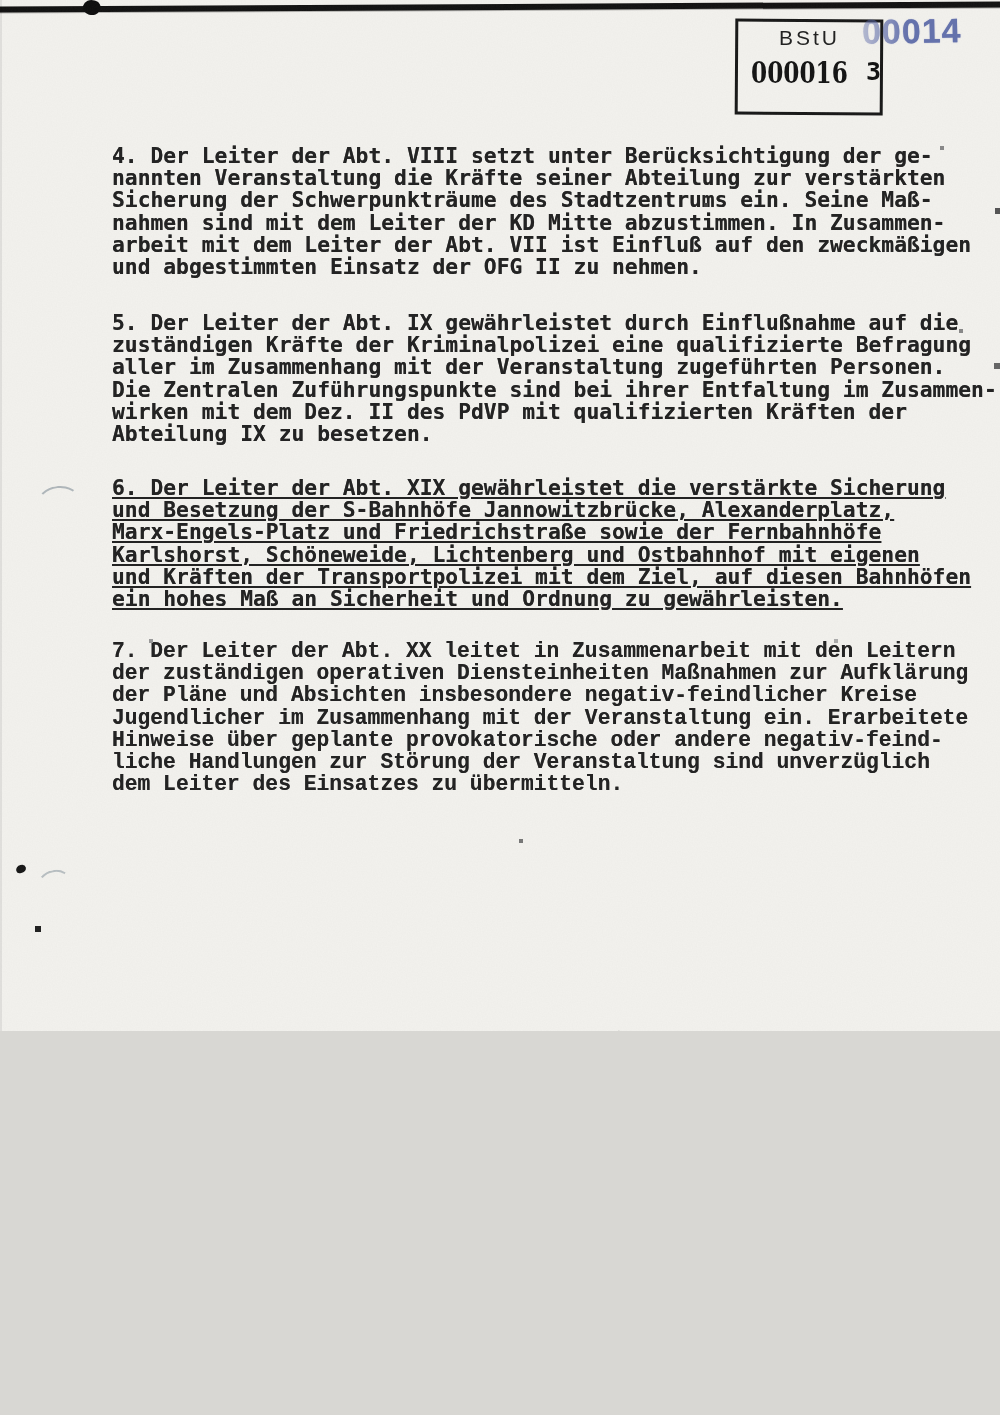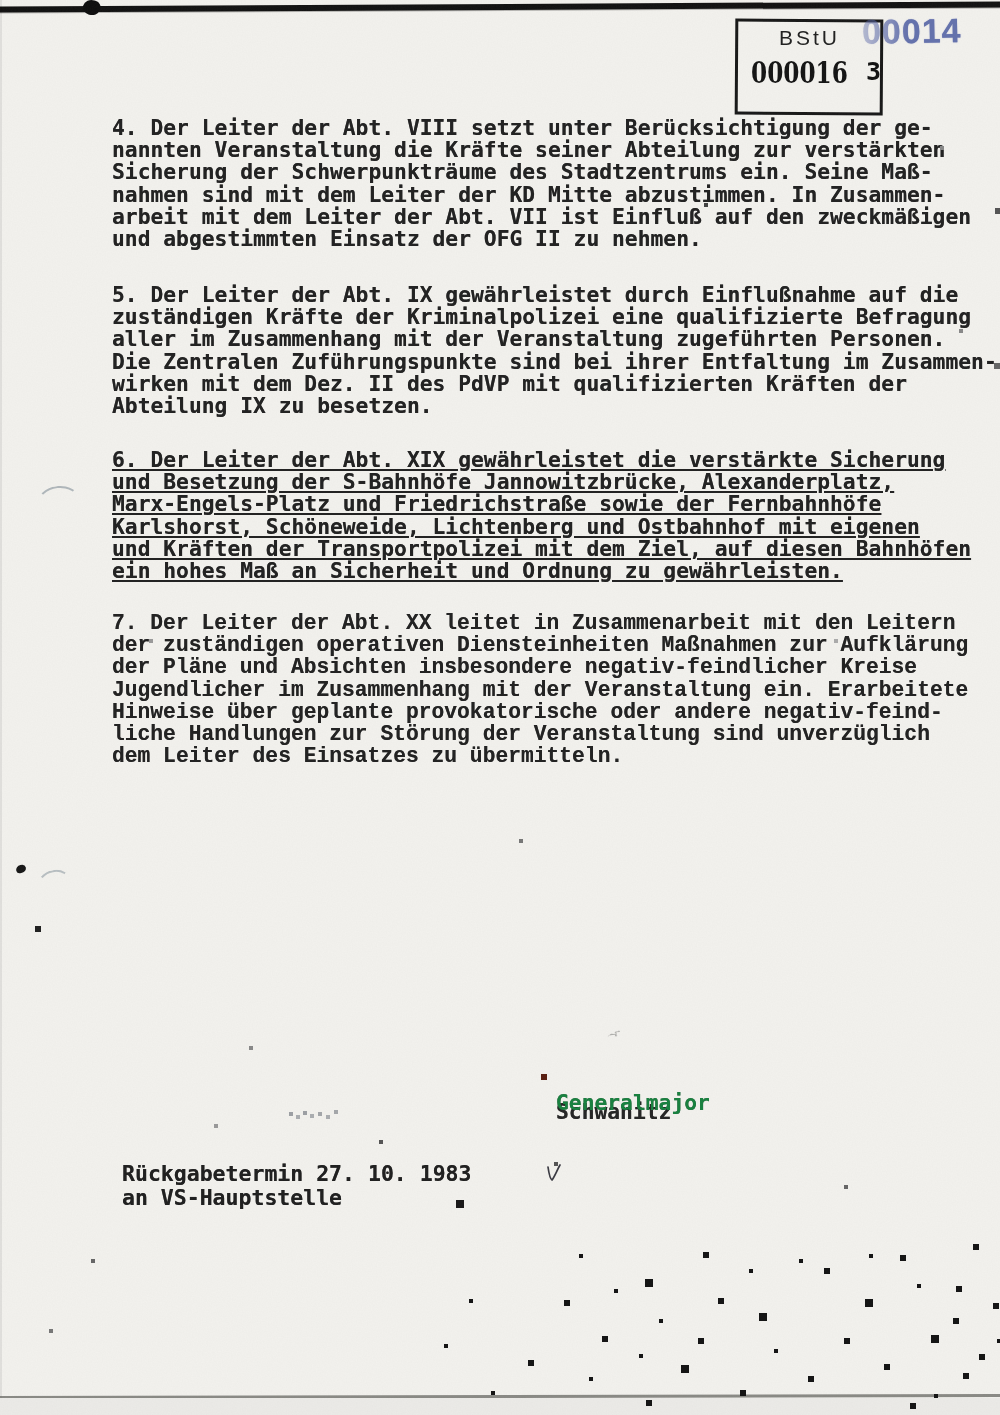--- a/index.html
+++ b/index.html
@@ -1,16 +1,16 @@
 <!DOCTYPE html>
 <html><head>
 <meta charset="utf-8">
 <style>
   html,body{margin:0;padding:0;background:#d8d7d3;}
-  .page{position:relative;width:1000px;height:1415px;background:#f3f2ee;overflow:hidden;
+  .page{position:relative;width:1000px;height:1031px;background:#f3f2ee;overflow:hidden;
         font-family:"DejaVu Sans Mono",monospace;}
   
   .scan-edge-top{position:absolute;top:4px;left:-6px;width:1014px;height:6px;background:#101010;
         transform:rotate(-0.3deg);border-radius:2px;box-shadow:0 1px 0 rgba(0,0,0,.25);}
   .scan-blob{position:absolute;left:83px;top:0;width:17px;height:15px;background:#0c0c0c;
         border-radius:60% 40% 55% 50%;transform:rotate(18deg);}
   .left-edge{position:absolute;left:0;top:0;width:2px;height:1415px;background:rgba(0,0,0,.07);}
   .paper-bottom-line{position:absolute;left:-3px;top:1395px;width:1008px;height:3px;background:#6e6e69;
         opacity:.8;transform:rotate(-0.12deg);}
   .scanner-strip{position:absolute;left:0;top:1398px;width:1000px;height:17px;background:#ecebe8;}
@@ -60,21 +60,21 @@
         font-size:29px;letter-spacing:0;color:#121212;transform:scaleX(0.8);transform-origin:left top;}
   .stamp-page{position:absolute;left:866px;top:57px;font-family:"DejaVu Sans Mono",monospace;
         font-weight:bold;font-size:25px;color:#101010;}
   .stamp-blue{position:absolute;left:862px;top:12px;font-family:"Liberation Sans",sans-serif;
         font-weight:bold;font-size:34px;letter-spacing:1px;color:#5b69a9;transform:rotate(-1deg);
         text-shadow:0 0 1px rgba(91,105,169,.8);
         -webkit-mask-image:linear-gradient(90deg,rgba(0,0,0,.40),rgba(0,0,0,.95) 45%);
         mask-image:linear-gradient(90deg,rgba(0,0,0,.40),rgba(0,0,0,.95) 45%);}
   
   .para{position:absolute;left:112px;white-space:pre;font-size:21.3px;line-height:22.2px;
-        font-weight:bold;color:#232323;letter-spacing:0;text-shadow:0 0 .4px rgba(35,35,35,.65);z-index:2;}
+        font-weight:bold;color:#232323;letter-spacing:0;text-shadow:0 0 .4px rgba(35,35,35,.65);z-index:2;margin-top:28px;}
   .p4{top:117px;}  .p5{top:284px;}  .p6{top:449px;text-decoration:underline;}
   .p7{top:612px;font-family:Liberation Mono, monospace;}  .p7b{top:777px;} .p8{top:879px;}
   .sig-name{position:absolute;left:556px;top:1099px;font-size:21.3px;font-weight:bold;color:#232323;
         text-shadow:0 0 .4px rgba(35,35,35,.65);}
   .sig-rank{position:absolute;left:556px;top:1090px;font-size:21.3px;font-weight:bold;color:#15803d;
         text-shadow:0 0 .4px rgba(35,35,35,.65);}
   .footer-note{position:absolute;left:122px;top:1162px;white-space:pre;font-size:21.5px;line-height:23.5px;
         font-weight:bold;color:#1d1d1d;text-shadow:0 0 .4px rgba(29,29,29,.7);}
   .sig-svg,.check-svg{position:absolute;z-index:2;}
 </style>

